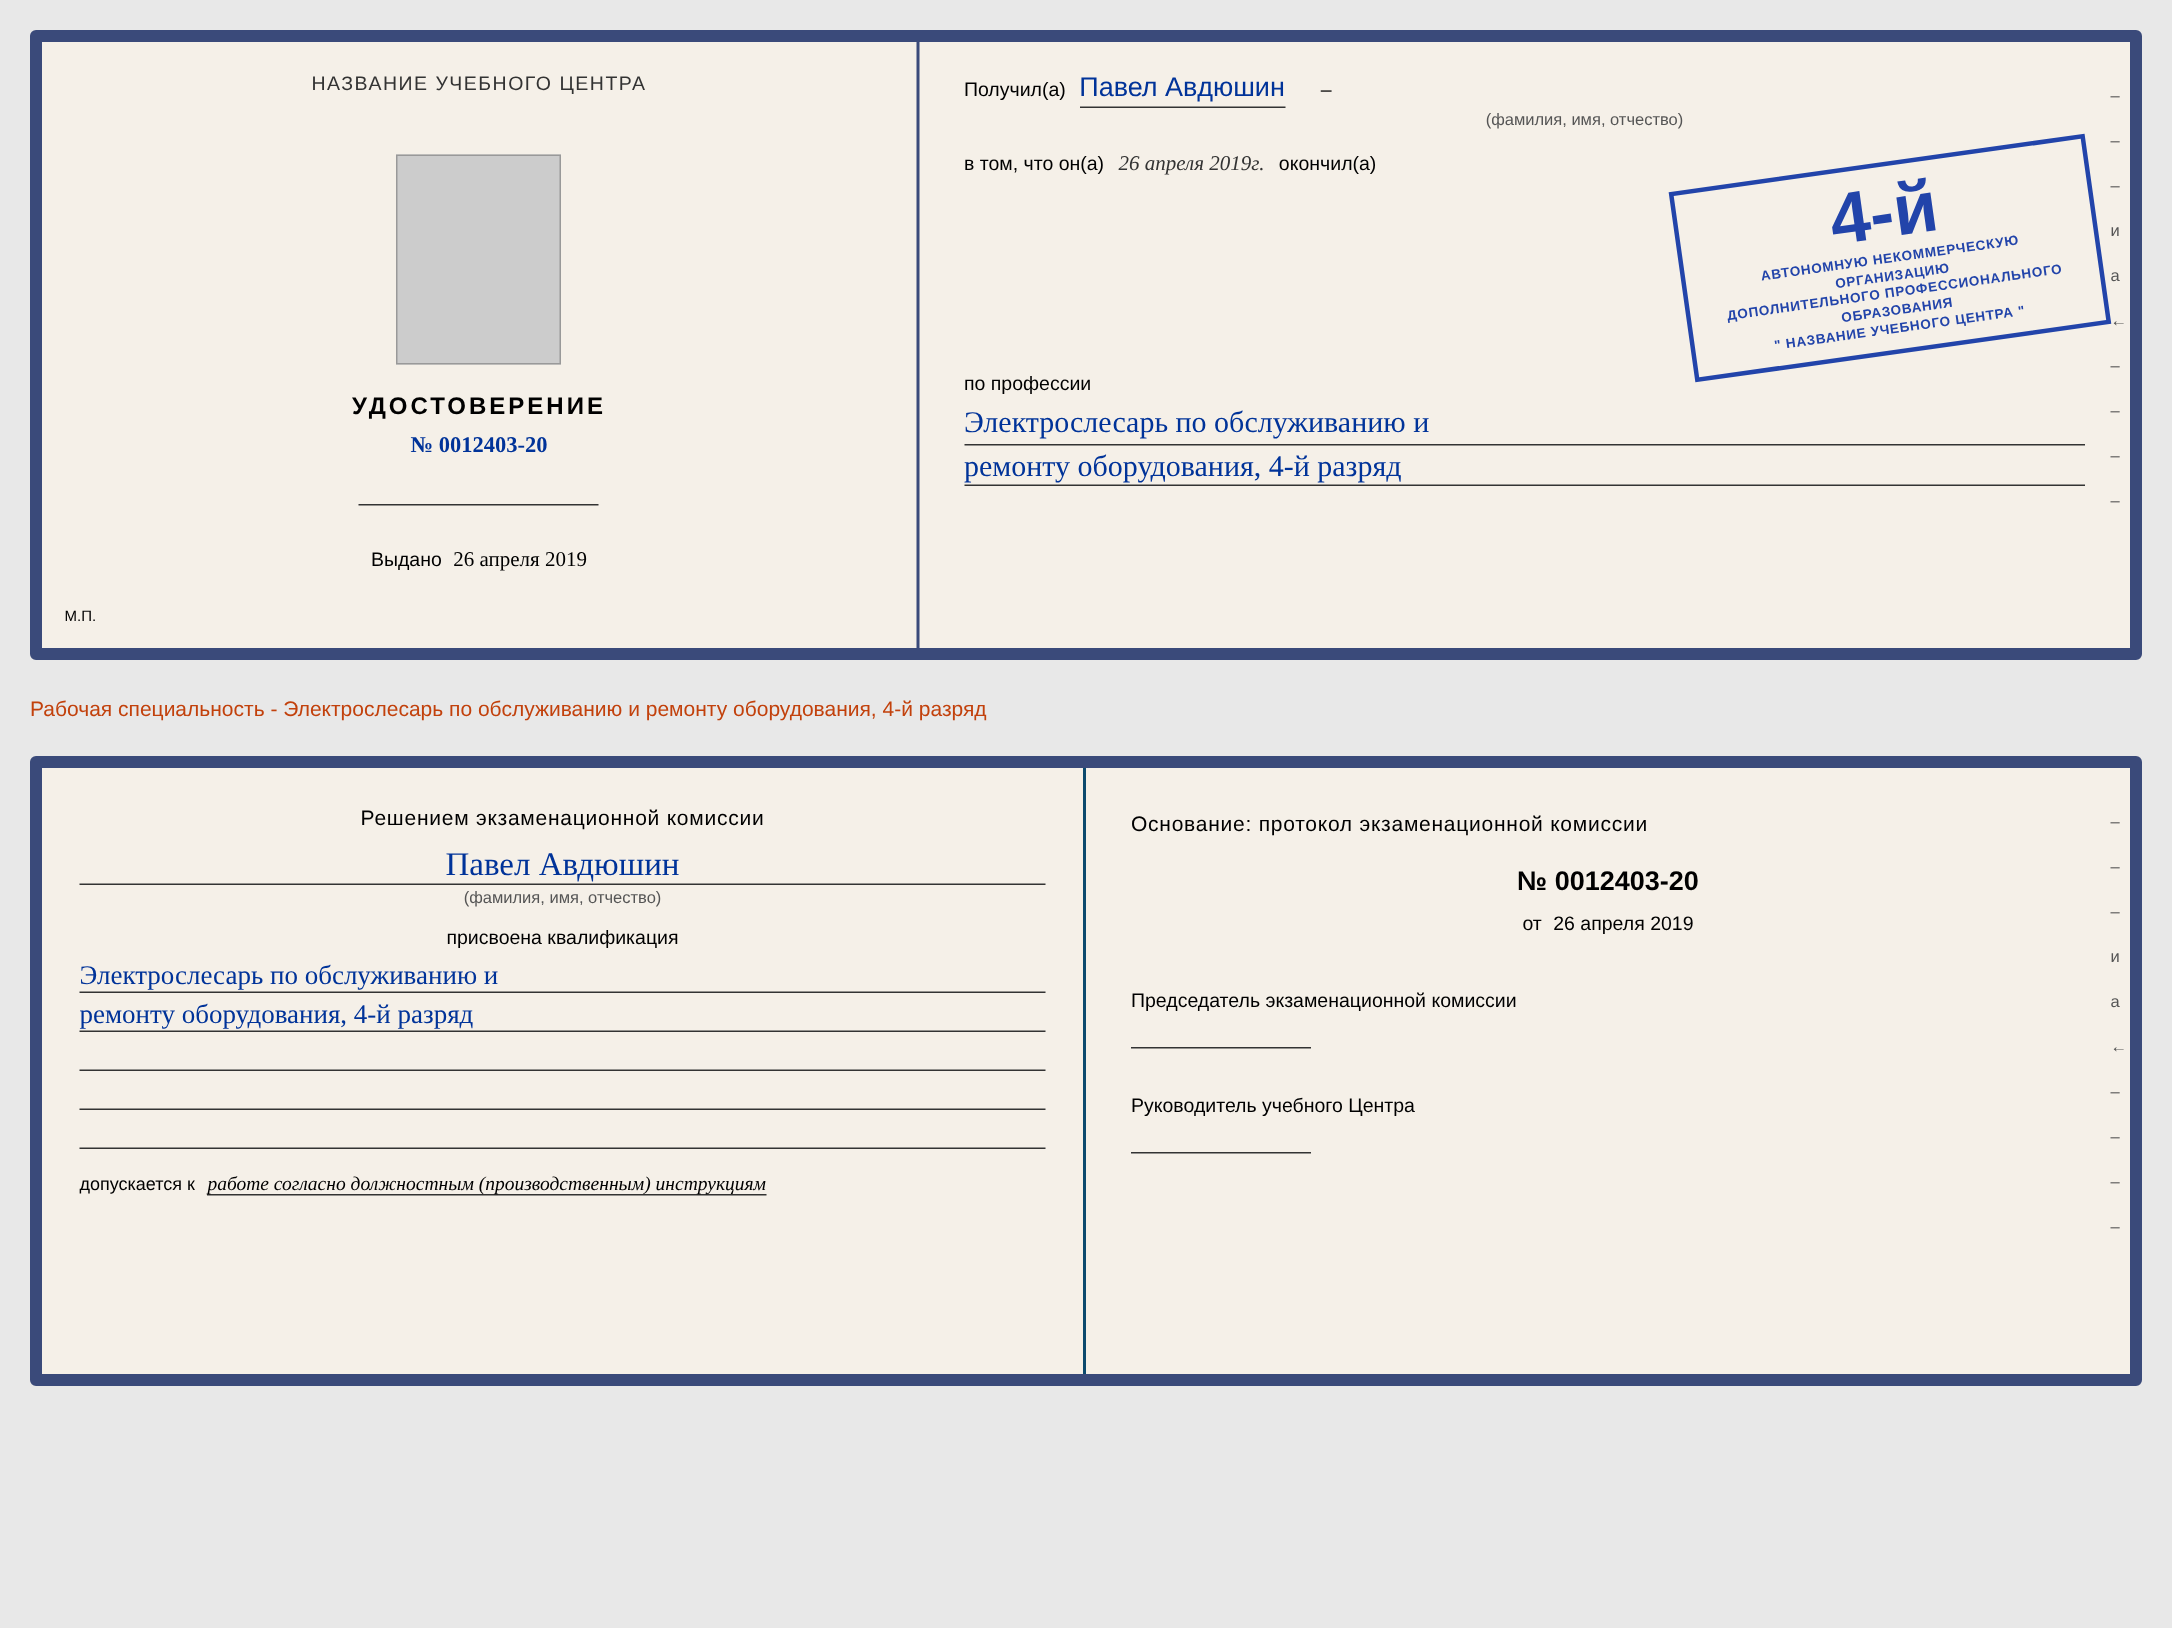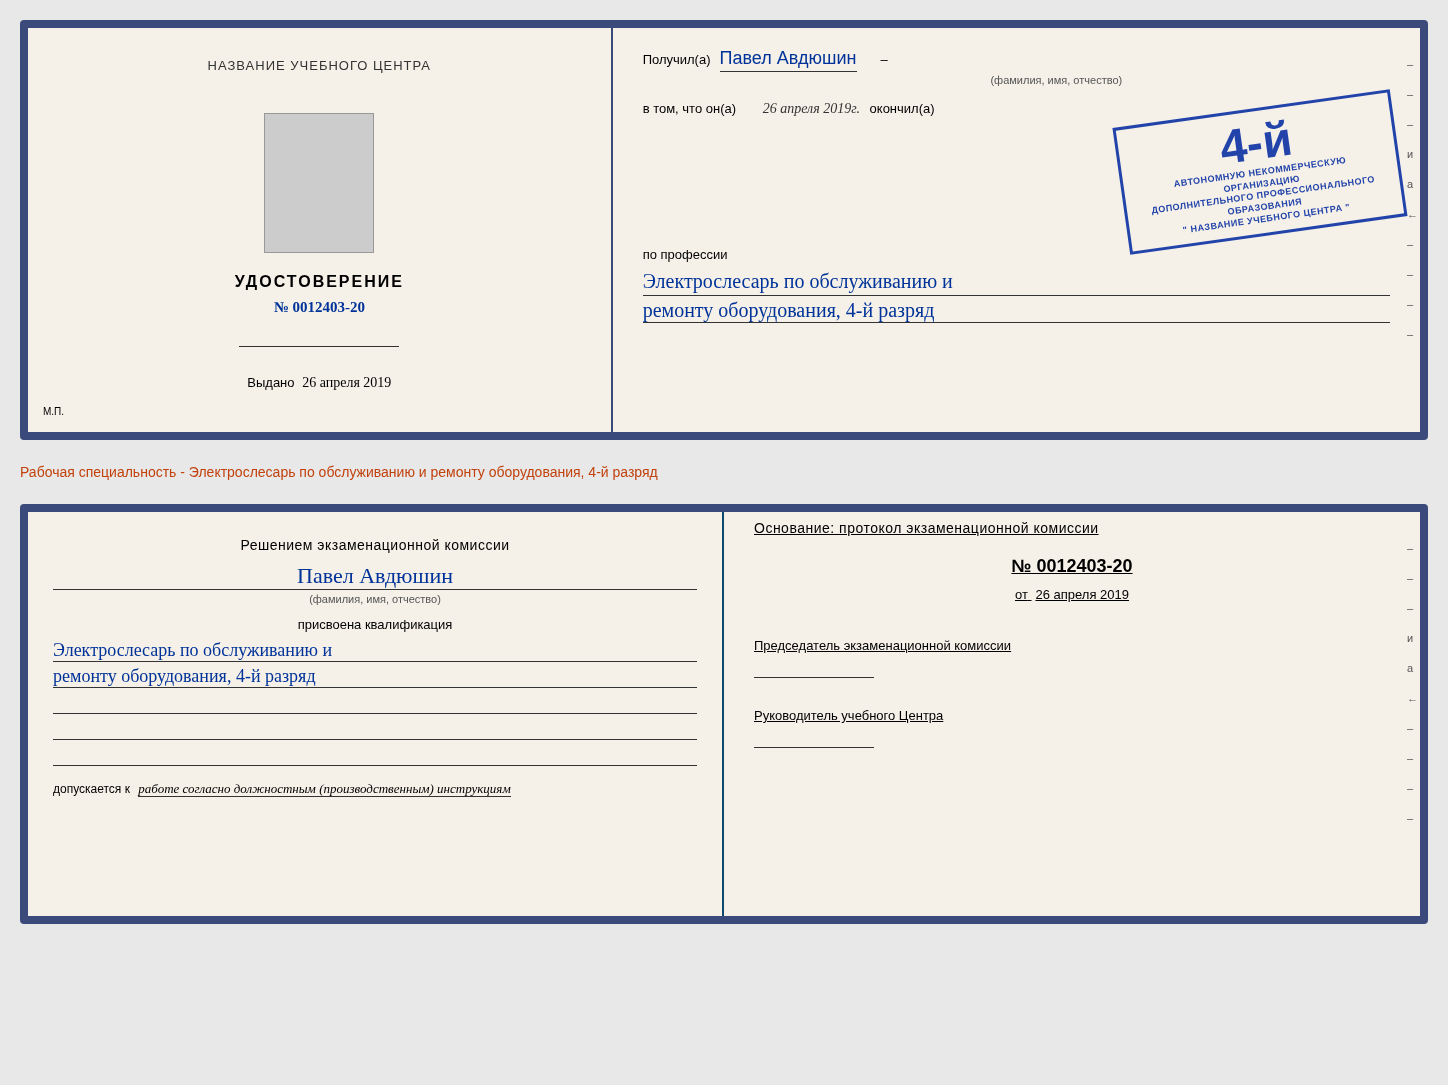--- a/index.html
+++ b/index.html
@@ -23,21 +23,21 @@
       background: #f5f0e8;
       border: 8px solid #3a4a7a;
       border-radius: 4px;
       min-height: 420px;
       position: relative;
     }
 
     .doc-left {
       width: 42%;
       border-right: 2px solid #3a4a7a;
-      padding: 30px 20px;
+      padding: 20px 20px;
       display: flex;
       flex-direction: column;
       align-items: center;
       position: relative;
     }
 
     .doc-right {
       width: 58%;
       padding: 20px 30px;
       position: relative;
@@ -207,22 +207,21 @@
     }
 
     .doc-bottom-left {
       width: 50%;
       border-right: 2px solid #0c4a6e;
       padding: 25px 25px;
     }
 
     .doc-bottom-right {
       width: 50%;
-      padding: 8px 30px;
-      text-decoration: underline;
+      padding: 29px 30px;
     }
 
     .decision-title {
       font-size: 14px;
       font-family: Arial, sans-serif;
       text-align: center;
       margin-bottom: 10px;
       letter-spacing: 0.5px;
     }
 
@@ -363,21 +362,21 @@
     <div class="doc-right">
       <div style="margin-bottom:2px;">
         <span class="recipient-line">Получил(а)</span>
         <span class="recipient-name">Павел Авдюшин</span>
         <span style="margin-left:20px; font-size:13px; font-family:Arial,sans-serif;">–</span>
       </div>
       <div class="fio-hint">(фамилия, имя, отчество)</div>
 
       <div style="font-size:13px; font-family:Arial,sans-serif; margin-bottom:12px;">
         <span>в том, что он(а)</span>
-        <span class="date-handwritten" style="margin-left:23px; margin-right:6px;">26 апреля 2019г.</span>
+        <span class="date-handwritten" style="margin-left:6px; margin-right:6px;">26 апреля 2019г.</span>
         <span>окончил(а)</span>
       </div>
 
       <div class="stamp-container">
         <div class="stamp-box">
           <div class="stamp-rank">4-й</div>
           <div class="stamp-text">АВТОНОМНУЮ НЕКОММЕРЧЕСКУЮ ОРГАНИЗАЦИЮ</div>
           <div class="stamp-text">ДОПОЛНИТЕЛЬНОГО ПРОФЕССИОНАЛЬНОГО ОБРАЗОВАНИЯ</div>
           <div class="stamp-text">" НАЗВАНИЕ УЧЕБНОГО ЦЕНТРА "</div>
         </div>

